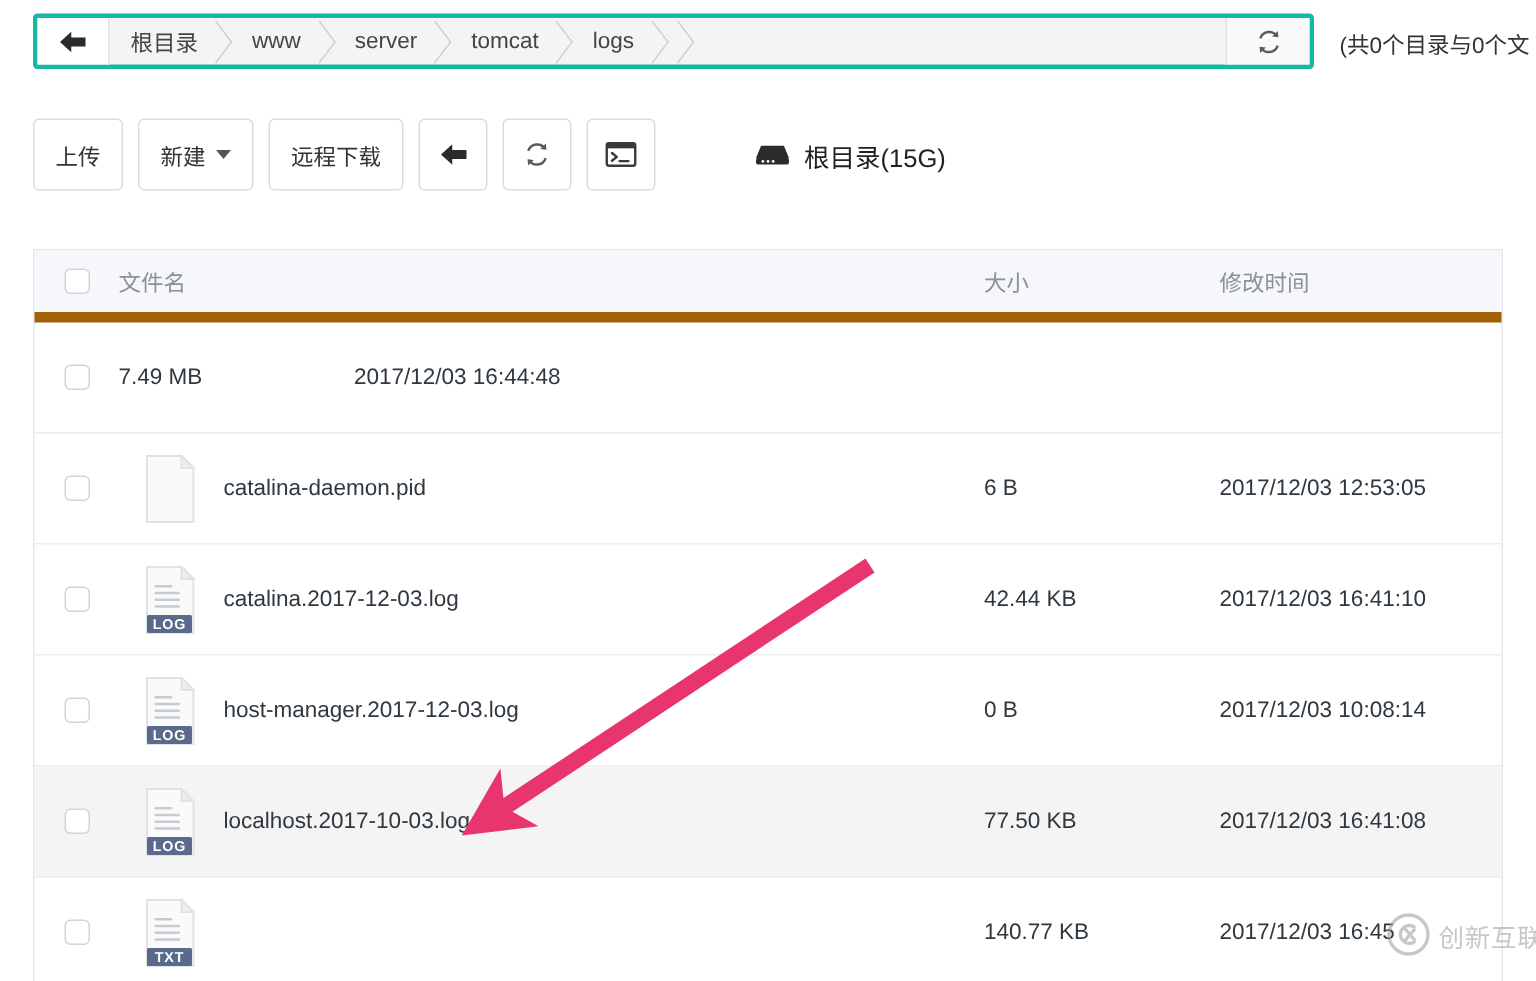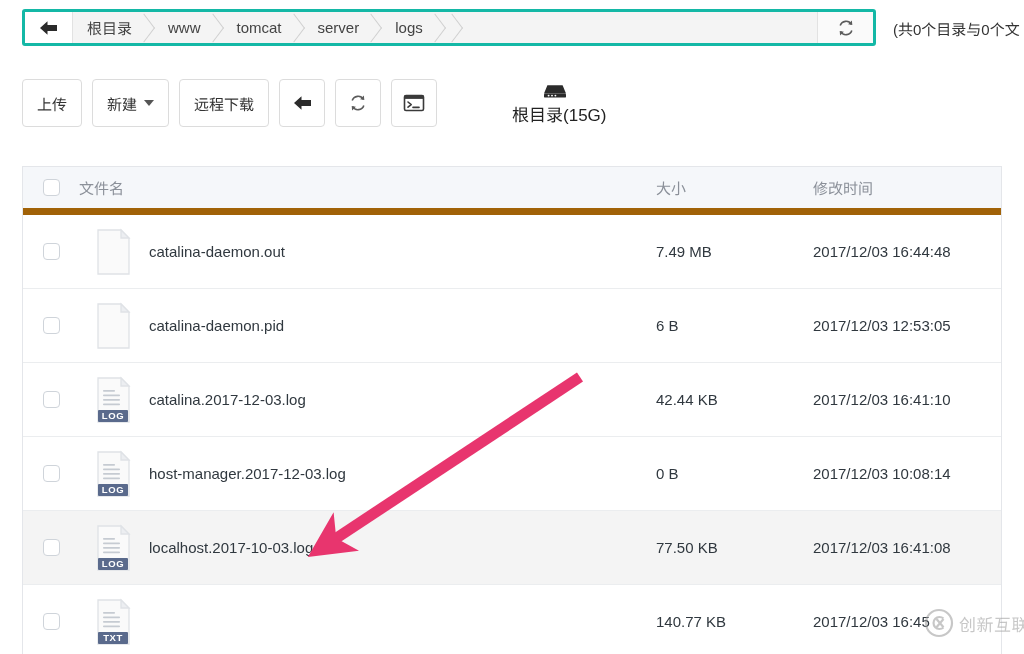--- a/index.html
+++ b/index.html
@@ -122,21 +122,20 @@
     border-right: 5px solid transparent;
     border-top: 6px solid #555;
   }
   .disk-label {
     display: flex;
     align-items: center;
     margin-left: 56px;
     font-size: 17px;
     color: #222;
     white-space: nowrap;
-    flex-direction: column;
   }
   .disk-label .dtext { margin-left: 9px; }
 
   
   .table {
     position: absolute;
     left: 22px; top: 166px;
     width: 980px;
     border: 1px solid #e4e6ea;
     border-bottom: none;
@@ -229,24 +228,24 @@
       </svg>
     </div>
     <div class="crumb-list">
       <div class="crumb first">
         <span>根目录</span>
       </div>
       <div class="crumb">
         <span>www</span>
       </div>
       <div class="crumb">
+        <span>server</span>
+      </div>
+      <div class="crumb">
         <span>tomcat</span>
-      </div>
-      <div class="crumb">
-        <span>server</span>
       </div>
       <div class="crumb">
         <span>logs</span>
       </div>
       <div class="crumb-tail"></div>
     </div>
     <div class="crumb-refresh">
       <svg width="20" height="20" viewBox="0 0 20 20" aria-hidden="true">
         <path d="M4.2 7.6 A6.2 6.2 0 0 1 15.4 6.3" fill="none" stroke="#5b5b5b" stroke-width="1.6"></path>
         <path d="M15.8 12.4 A6.2 6.2 0 0 1 4.6 13.7" fill="none" stroke="#5b5b5b" stroke-width="1.6"></path>
@@ -307,29 +306,20 @@
       <div class="c-name">
         <span class="fname" style="margin-left:0">文件名</span>
       </div>
       <div class="c-size">大小</div>
       <div class="c-time">修改时间</div>
     </div>
     <div id="rows">
         <div class="row">
           <div class="c-check">
             <div class="cbox"></div>
-          </div>
-          <div class="c-name">
-            <div class="ficon">
-              <svg width="40" height="48" viewBox="0 0 40 48">
-                <path d="M3 2 L26 2 L34 10 L34 46 L3 46 Z" fill="#fafafa" stroke="#dfe2e6" stroke-width="1.3"></path>
-                <path d="M26 2 L34 10 L26 10 Z" fill="#eceef1" stroke="#dfe2e6" stroke-width="1.3"></path>
-              </svg>
-            </div>
-            <span class="fname">catalina-daemon.out</span>
           </div>
           <div class="c-size">7.49 MB</div>
           <div class="c-time">2017/12/03 16:44:48</div>
         </div>
         <div class="row">
           <div class="c-check">
             <div class="cbox"></div>
           </div>
           <div class="c-name">
             <div class="ficon">

